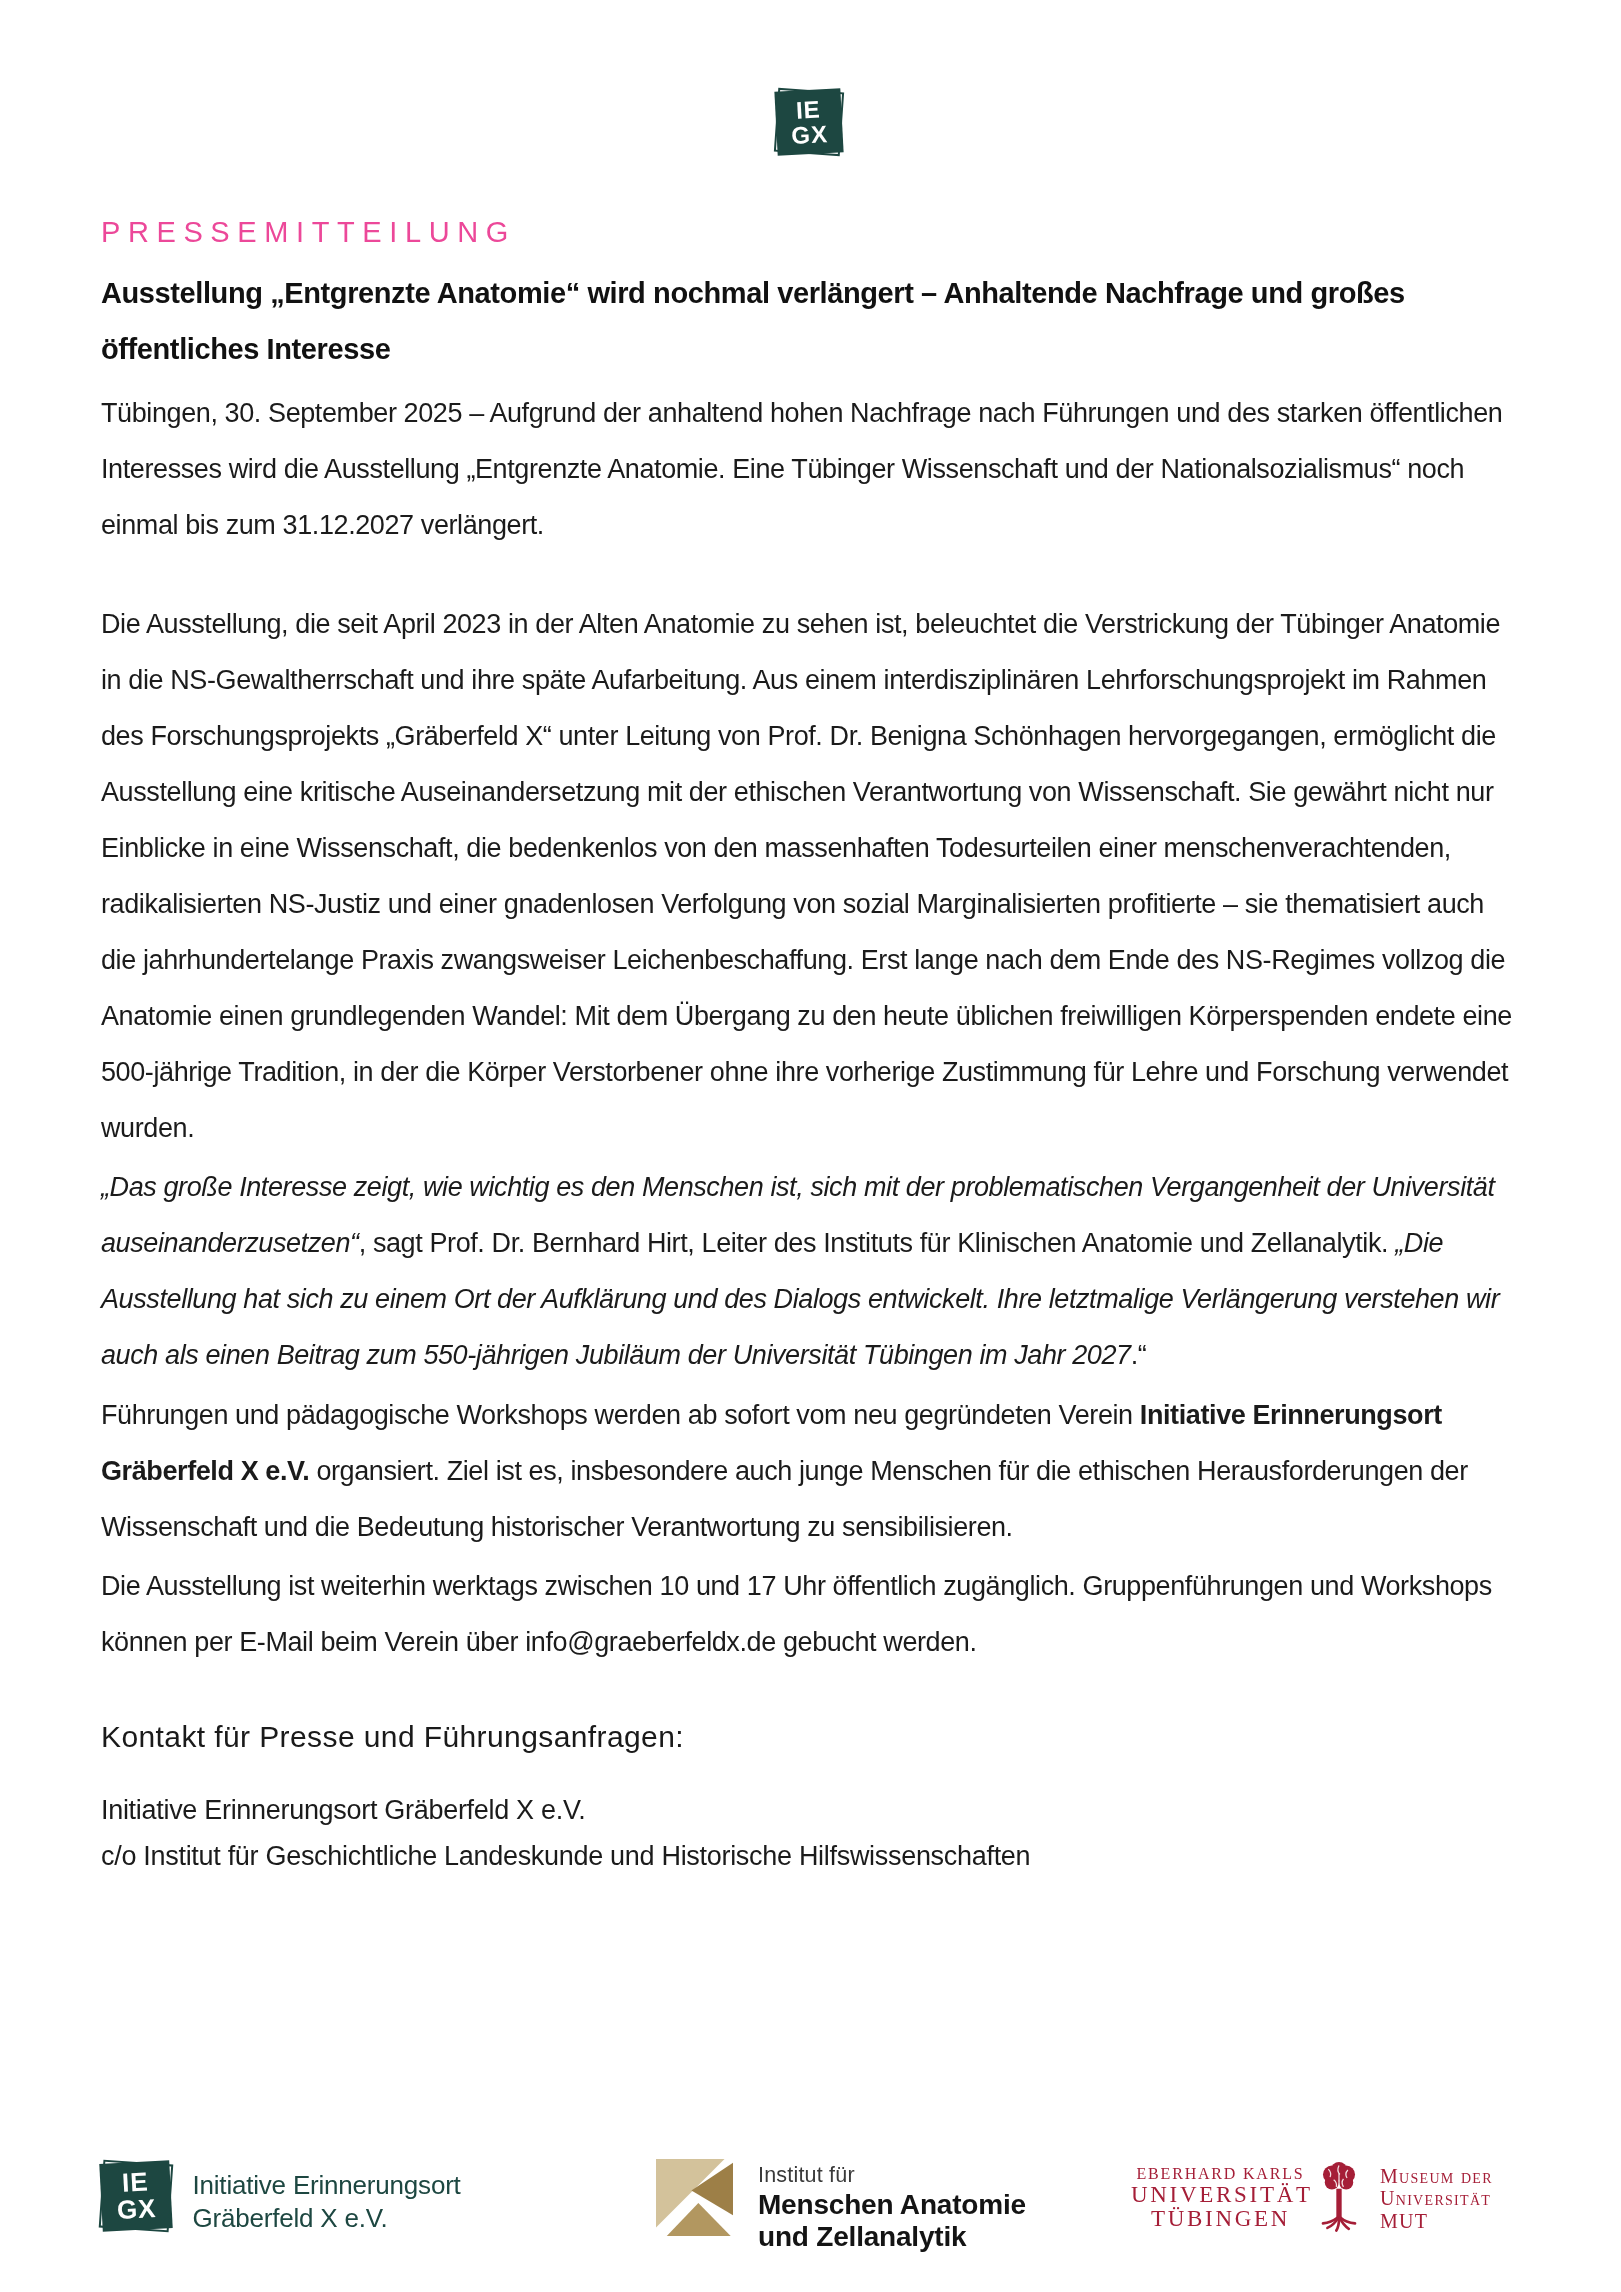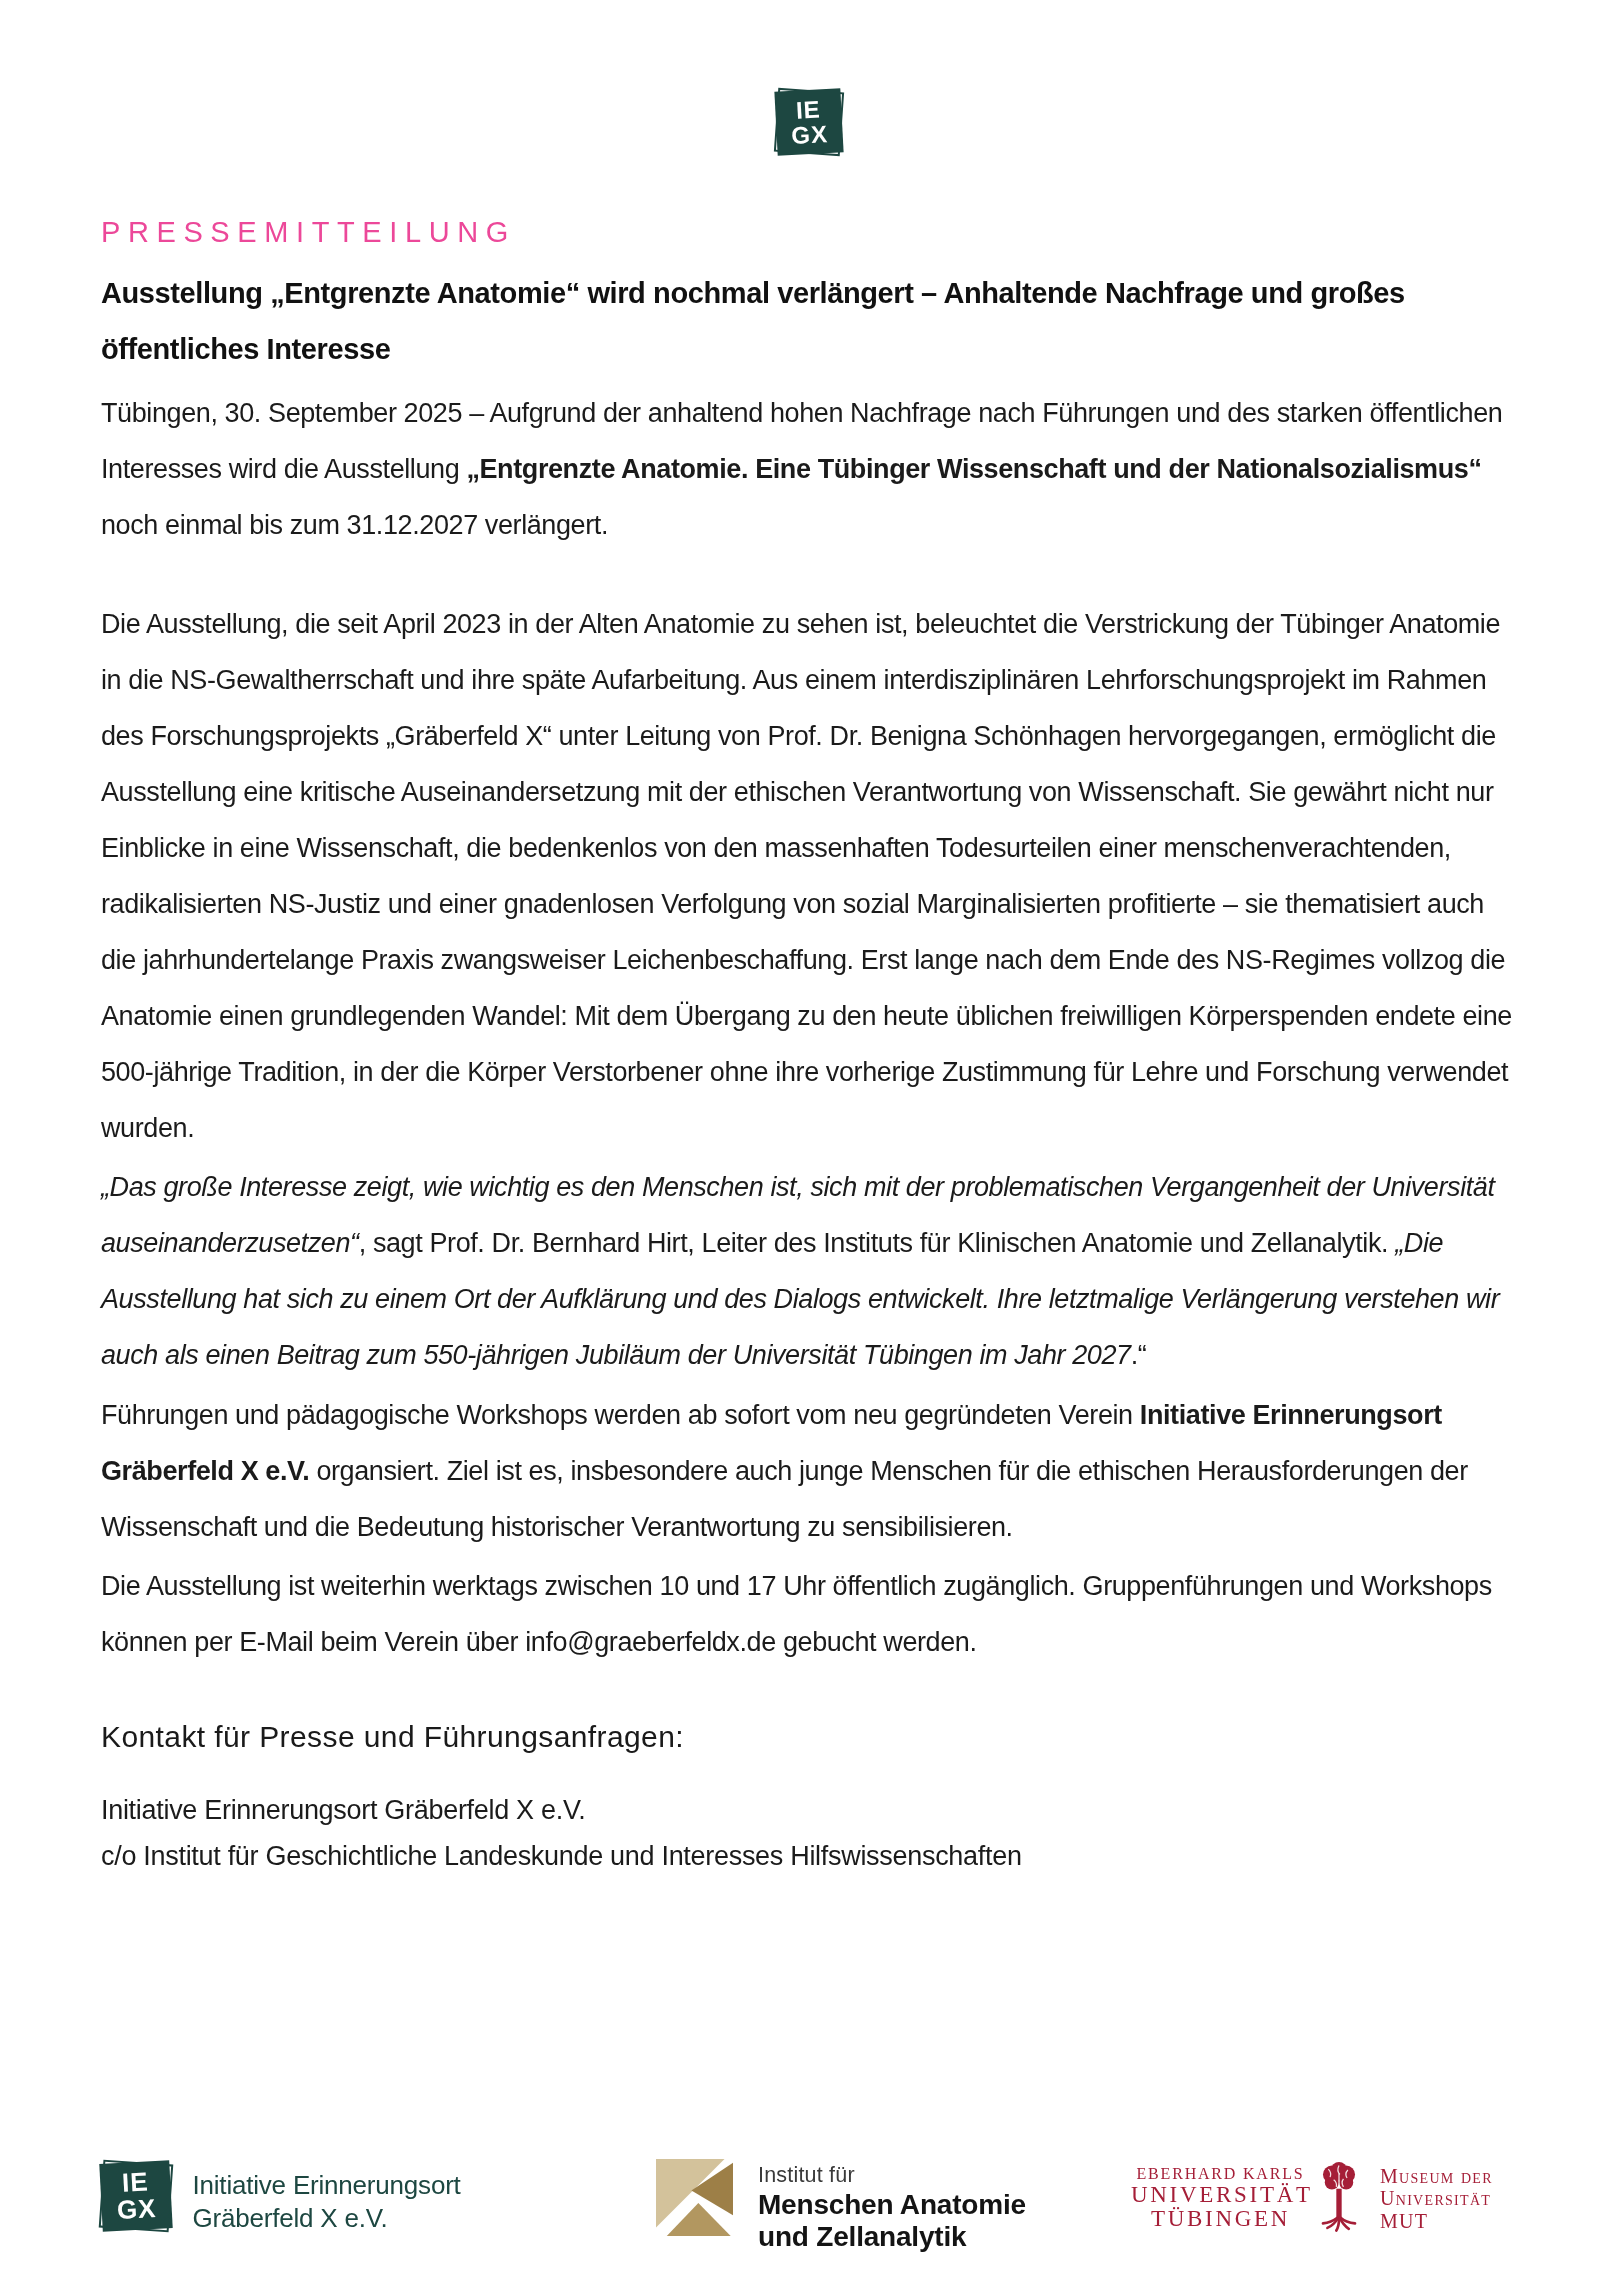--- a/index.html
+++ b/index.html
@@ -100,30 +100,30 @@
     <div class="box">
       <span>IE</span>
       <span>GX</span>
     </div>
   </div>
 
   <div class="content">
     <div class="kicker">PRESSEMITTEILUNG</div>
     <div class="headline">Ausstellung „Entgrenzte Anatomie“ wird nochmal verlängert – Anhaltende Nachfrage und großes öffentliches Interesse</div>
 
-    <p class="body"><span>Tübingen, 30. September 2025 – Aufgrund der anhaltend hohen Nachfrage nach Führungen und des starken öffentlichen Interesses wird die Ausstellung </span><span style="font-weight: 700; margin-top: 40px;">„Entgrenzte Anatomie. Eine Tübinger Wissenschaft und der Nationalsozialismus“</span><span> noch einmal bis zum 31.12.2027 verlängert.</span></p>
+    <p class="body"><span>Tübingen, 30. September 2025 – Aufgrund der anhaltend hohen Nachfrage nach Führungen und des starken öffentlichen Interesses wird die Ausstellung </span><span style="font-weight: 400; margin-top: 40px;">„Entgrenzte Anatomie. Eine Tübinger Wissenschaft und der Nationalsozialismus“</span><span> noch einmal bis zum 31.12.2027 verlängert.</span></p>
     <p class="body gap-big"><span>Die Ausstellung, die seit April 2023 in der Alten Anatomie zu sehen ist, beleuchtet die Verstrickung der Tübinger Anatomie in die NS-Gewaltherrschaft und ihre späte Aufarbeitung. Aus einem interdisziplinären Lehrforschungsprojekt im Rahmen des Forschungsprojekts „Gräberfeld X“ unter Leitung von Prof. Dr. Benigna Schönhagen hervorgegangen, ermöglicht die Ausstellung eine kritische Auseinandersetzung mit der ethischen Verantwortung von Wissenschaft. Sie gewährt nicht nur Einblicke in eine Wissenschaft, die bedenkenlos von den massenhaften Todesurteilen einer menschenverachtenden, radikalisierten NS-Justiz und einer gnadenlosen Verfolgung von sozial Marginalisierten profitierte – sie thematisiert auch die jahrhundertelange Praxis zwangsweiser Leichenbeschaffung. Erst lange nach dem Ende des NS-Regimes vollzog die Anatomie einen grundlegenden Wandel: Mit dem Übergang zu den heute üblichen freiwilligen Körperspenden endete eine 500-jährige Tradition, in der die Körper Verstorbener ohne ihre vorherige Zustimmung für Lehre und Forschung verwendet wurden.</span></p>
     <p class="body gap-small"><span style="font-style: italic;">„Das große Interesse zeigt, wie wichtig es den Menschen ist, sich mit der problematischen Vergangenheit der Universität auseinanderzusetzen“</span><span>, sagt Prof. Dr. Bernhard Hirt, Leiter des Instituts für Klinischen Anatomie und Zellanalytik. </span><span style="font-style: italic;">„Die Ausstellung hat sich zu einem Ort der Aufklärung und des Dialogs entwickelt. Ihre letztmalige Verlängerung verstehen wir auch als einen Beitrag zum 550-jährigen Jubiläum der Universität Tübingen im Jahr 2027</span><span>.“</span></p>
     <p class="body gap-small"><span>Führungen und pädagogische Workshops werden ab sofort vom neu gegründeten Verein </span><span style="font-weight: 700;">Initiative Erinnerungsort Gräberfeld X e.V.</span><span> organsiert. Ziel ist es, insbesondere auch junge Menschen für die ethischen Herausforderungen der Wissenschaft und die Bedeutung historischer Verantwortung zu sensibilisieren.</span></p>
     <p class="body gap-small"><span>Die Ausstellung ist weiterhin werktags zwischen 10 und 17 Uhr öffentlich zugänglich. Gruppenführungen und Workshops können per E-Mail beim Verein über info@graeberfeldx.de gebucht werden.</span></p>
 
     <div class="contact-heading">Kontakt für Presse und Führungsanfragen:</div>
     <div class="contact-block">
       <div>Initiative Erinnerungsort Gräberfeld X e.V.</div>
-      <div>c/o Institut für Geschichtliche Landeskunde und Interesses Hilfswissenschaften</div>
+      <div>c/o Institut für Geschichtliche Landeskunde und Historische Hilfswissenschaften</div>
     </div>
   </div>
 
   <div class="footer">
 
     <div class="f-iegx">
       <div class="iegx-mark">
         <div class="outline"></div>
         <div class="box">
           <span>IE</span>

